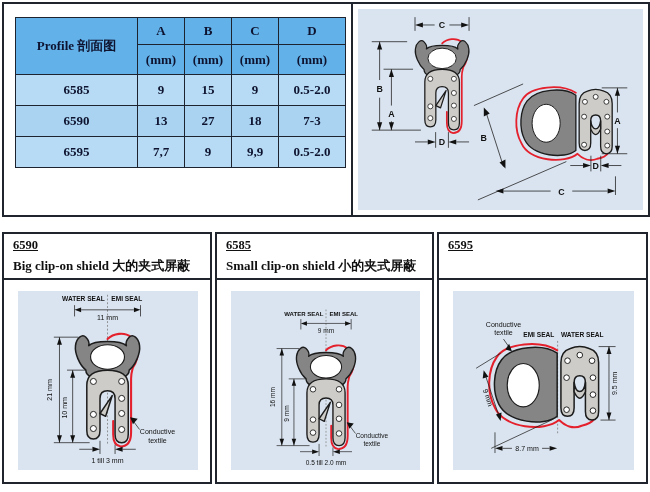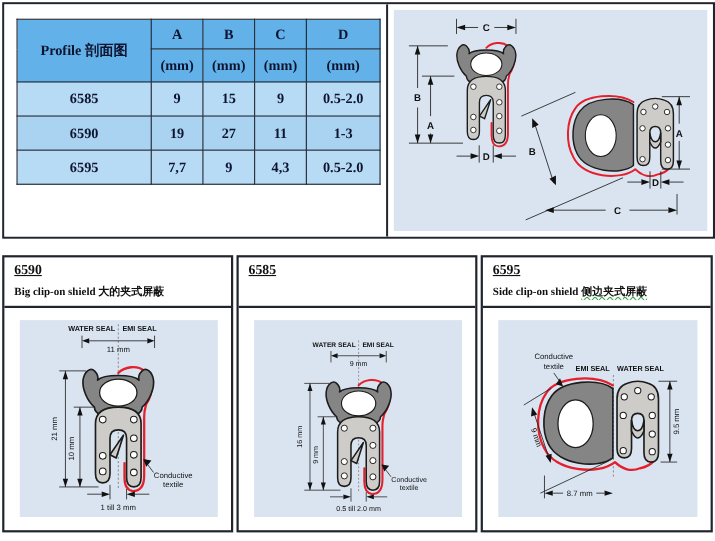--- a/index.html
+++ b/index.html
@@ -22,21 +22,21 @@
   .hrow2 td{height:29px;font-size:12px;}
   .drow td{height:30px;}
 
   
   .panel{position:absolute;top:232px;height:252px;border:2px solid #20242c;box-sizing:border-box;background:#fff;}
   .p1{left:2px;width:210px;}
   .p2{left:215px;width:219px;}
   .p3{left:437px;width:211px;}
   .panel-header{height:46px;border-bottom:2px solid #20242c;padding:4px 8px 0 9px;box-sizing:border-box;}
   .pcode{font-weight:bold;font-size:12.5px;color:#111;text-decoration:underline;line-height:15px;}
-  .ptitle{font-weight:bold;font-size:10px;color:#111;line-height:17px;margin-top:4px;white-space:nowrap;}
+  .ptitle{font-weight:bold;font-size:13px;color:#111;line-height:17px;margin-top:4px;white-space:nowrap;}
   .wavy{text-decoration:underline wavy #3aa854;text-decoration-thickness:1px;}
   .panel-body{position:absolute;left:0;right:0;top:48px;bottom:0;padding:9px 12px 12px 14px;box-sizing:border-box;}
   .panel-blue{width:100%;height:100%;background:#dae4f0;}
   .panel-blue svg,.diagram-blue svg{display:block;width:100%;height:100%;}
 
   
   .dk{fill:#858585;stroke:#1c1c1c;stroke-width:1.6;stroke-linejoin:round;}
   .lt{fill:#cdccc8;stroke:#1c1c1c;stroke-width:1.6;stroke-linejoin:round;}
   .wh{fill:#fff;stroke:#1c1c1c;stroke-width:1.2;}
   .hole{fill:#fff;stroke:#1c1c1c;stroke-width:1;}
@@ -80,30 +80,30 @@
           </tr>
           <tr class="drow">
             <td class="rbg1">6585</td>
             <td class="rbg1">9</td>
             <td class="rbg1">15</td>
             <td class="rbg1">9</td>
             <td class="rbg1">0.5-2.0</td>
           </tr>
           <tr class="drow">
             <td class="rbg2">6590</td>
-            <td class="rbg2">19</td>
+            <td class="rbg2">13</td>
             <td class="rbg2">27</td>
-            <td class="rbg2">11</td>
-            <td class="rbg2">1-3</td>
+            <td class="rbg2">18</td>
+            <td class="rbg2">7-3</td>
           </tr>
           <tr class="drow">
             <td class="rbg1">6595</td>
             <td class="rbg1">7,7</td>
             <td class="rbg1">9</td>
-            <td class="rbg1">4,3</td>
+            <td class="rbg1">9,9</td>
             <td class="rbg1">0.5-2.0</td>
           </tr>
         </tbody>
       </table>
     </div>
 
     <div class="diagram-cell">
       <div class="diagram-blue">
         <svg viewBox="0 0 290 200" preserveAspectRatio="xMidYMid meet">
 
@@ -277,20 +277,21 @@
             <text class="dimt" x="140" y="161" text-anchor="middle">textile</text>
           </g>
         </svg>
       </div>
     </div>
   </div>
 
   <div class="panel p2">
     <div class="panel-header">
       <div class="pcode">6585</div>
+      <div class="ptitle"><span>Small clip-on shield</span> <span>小的夹式屏蔽</span></div>
     </div>
     <div class="panel-body">
       <div class="panel-blue">
         <svg viewBox="0 0 175 190" preserveAspectRatio="xMidYMid meet">
           <g transform="translate(8,16) scale(0.92)">
             <line class="cl" x1="87" y1="4" x2="87" y2="162"></line>
             <text class="lbl" x="84" y="11" text-anchor="end">WATER SEAL</text>
             <text class="lbl" x="91" y="11">EMI SEAL</text>
             <g>
               <line class="dim" x1="58" y1="15" x2="58" y2="27"></line>
@@ -346,21 +347,20 @@
             </g>
           </g>
         </svg>
       </div>
     </div>
   </div>
 
   <div class="panel p3">
     <div class="panel-header">
       <div class="pcode">6595</div>
-      <div class="ptitle"><span>Side clip-on shield</span> <span class="wavy">侧边夹式屏蔽</span></div>
     </div>
     <div class="panel-body">
       <div class="panel-blue">
         <svg viewBox="0 0 175 190" preserveAspectRatio="xMidYMid meet">
           <line class="cl" x1="102.5" y1="53" x2="102.5" y2="152"></line>
           <text class="lbl" x="99" y="49" text-anchor="end">EMI SEAL</text>
           <text class="lbl" x="106" y="49">WATER SEAL</text>
           <g>
             <path class="rd" d="M102,63 C84,52 48,55 38,70 C28,84 27,108 36,124 C46,146 88,150 104,137 C110,143 119,147 128,143 Q138,141 142,135"></path>
             <path class="dk" d="M102,66 C88,56 54,58 43,73 C34,85 33,106 40,120 C50,140 88,144 102,133 Z"></path>

